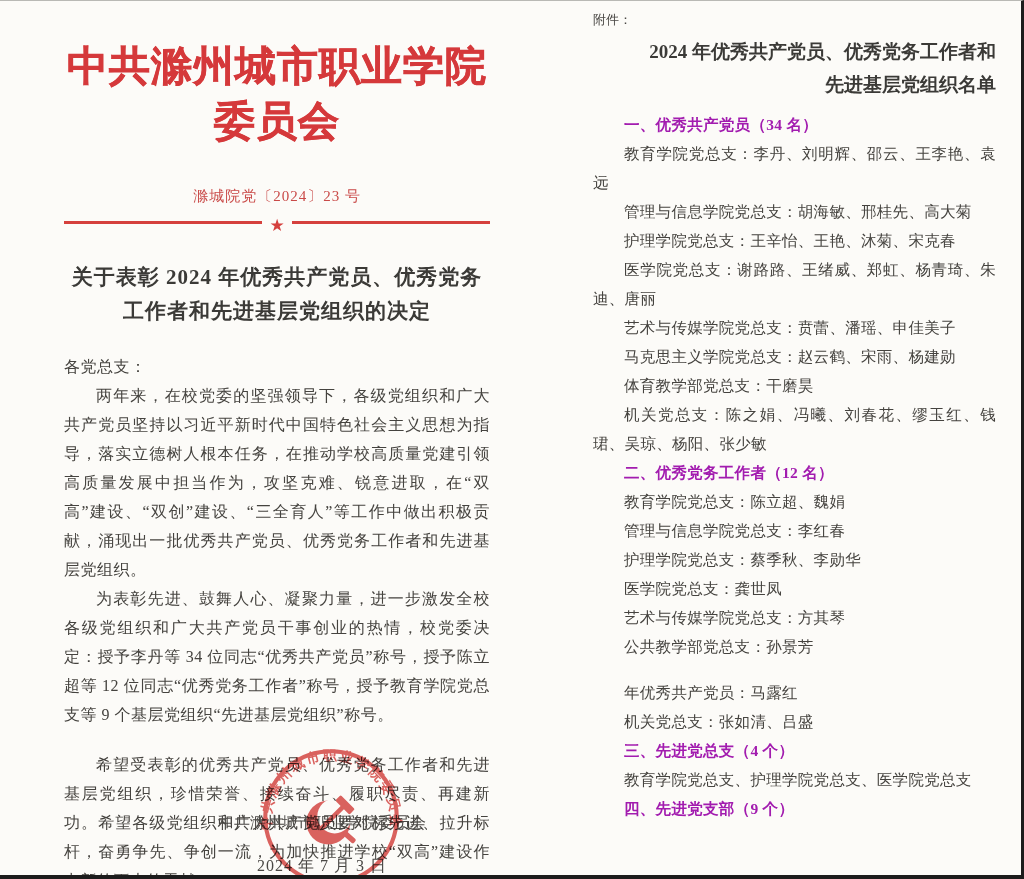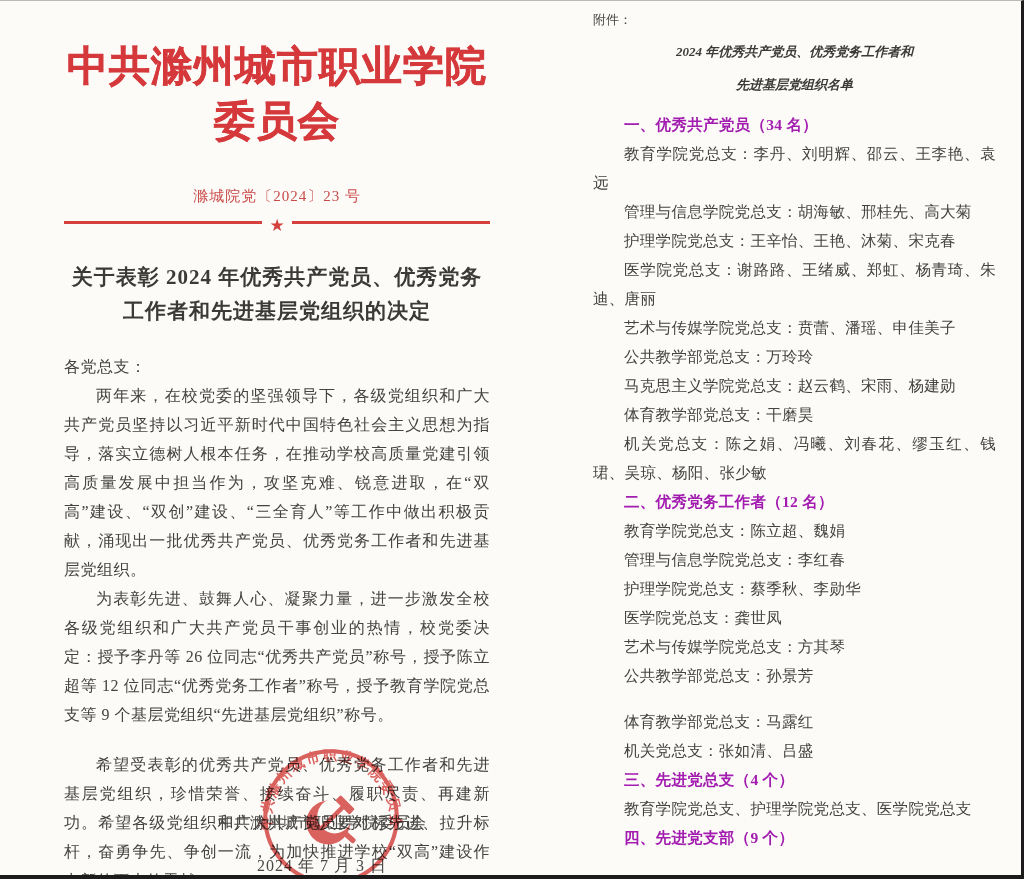--- a/index.html
+++ b/index.html
@@ -38,21 +38,21 @@
   .lp-body .salutation { text-indent:0; }
   .lp-body p.para { text-indent:2em; }
   .lp-body p.gap-t { margin-top:21px; }
   .signature-block { position:absolute; left:120px; top:812px; width:360px; text-align:center; font-size:16px; color:#4a4845; }
   .signature-block .sig-date { margin-top:22px; letter-spacing:1px; }
   .seal-wrap { position:absolute; left:236px; top:743px; width:146px; height:146px; mix-blend-mode:multiply; opacity:0.88; pointer-events:none; }
   
   .page-right { position:absolute; left:575px; top:0; width:441px; height:691px; }
   .rp-content { padding:10px 20px 0 18px; }
   .rp-attach-label { font-size:13px; color:#4a4845; }
-  .appendix-title { margin-top:6px; text-align:center; font-size:13px; font-weight:bold; line-height:33px; color:#3b3a37;font-style:italic; }
+  .appendix-title { margin-top:6px; text-align:right; font-size:19px; font-weight:bold; line-height:33px; color:#3b3a37; }
   .rp-body { margin-top:9px; font-size:15.5px; line-height:29px; letter-spacing:0.3px; }
   .rp-body p { text-indent:2em; text-align:justify; }
   .rp-body p.heading { font-weight:bold; color:#a21caf; }
   .rp-gap { height:17px; }
 </style>
 </head>
 <body>
 
 <div id="canvas">
 
@@ -65,21 +65,21 @@
         <div class="star">★</div>
         <div class="seg"></div>
       </div>
       <div class="decision-title">
         <div>关于表彰 2024 年优秀共产党员、优秀党务</div>
         <div>工作者和先进基层党组织的决定</div>
       </div>
       <div class="lp-body">
         <p class="salutation">各党总支：</p>
         <p class="para">两年来，在校党委的坚强领导下，各级党组织和广大共产党员坚持以习近平新时代中国特色社会主义思想为指导，落实立德树人根本任务，在推动学校高质量党建引领高质量发展中担当作为，攻坚克难、锐意进取，在“双高”建设、“双创”建设、“三全育人”等工作中做出积极贡献，涌现出一批优秀共产党员、优秀党务工作者和先进基层党组织。</p>
-        <p class="para">为表彰先进、鼓舞人心、凝聚力量，进一步激发全校各级党组织和广大共产党员干事创业的热情，校党委决定：授予李丹等 26 位同志“优秀共产党员”称号，授予陈立超等 12 位同志“优秀党务工作者”称号，授予教育学院党总支等 9 个基层党组织“先进基层党组织”称号。</p>
+        <p class="para">为表彰先进、鼓舞人心、凝聚力量，进一步激发全校各级党组织和广大共产党员干事创业的热情，校党委决定：授予李丹等 34 位同志“优秀共产党员”称号，授予陈立超等 12 位同志“优秀党务工作者”称号，授予教育学院党总支等 9 个基层党组织“先进基层党组织”称号。</p>
         <p class="para gap-t">希望受表彰的优秀共产党员、优秀党务工作者和先进基层党组织，珍惜荣誉、接续奋斗、履职尽责、再建新功。希望各级党组织和广大共产党员要对标先进、拉升标杆，奋勇争先、争创一流，为加快推进学校“双高”建设作出新的更大的贡献！</p>
 
       </div>
     </div>
 
     <div class="signature-block">
       <div class="sig-name">中共滁州城市职业学院委员会</div>
       <div class="sig-date">2024 年 7 月 3 日</div>
     </div>
 
@@ -111,34 +111,33 @@
         <div>先进基层党组织名单</div>
       </div>
 
       <div class="rp-body">
         <p class="heading">一、优秀共产党员（34 名）</p>
         <p>教育学院党总支：李丹、刘明辉、邵云、王李艳、袁远</p>
         <p>管理与信息学院党总支：胡海敏、邢桂先、高大菊</p>
         <p>护理学院党总支：王辛怡、王艳、沐菊、宋克春</p>
         <p>医学院党总支：谢路路、王绪威、郑虹、杨青琦、朱迪、唐丽</p>
         <p>艺术与传媒学院党总支：贲蕾、潘瑶、申佳美子</p>
-        <p>公共教学部党总支：万玲玲</p>
         <p>马克思主义学院党总支：赵云鹤、宋雨、杨建勋</p>
         <p>体育教学部党总支：干磨昊</p>
         <p>机关党总支：陈之娟、冯曦、刘春花、缪玉红、钱珺、吴琼、杨阳、张少敏</p>
 
         <p class="heading">二、优秀党务工作者（12 名）</p>
         <p>教育学院党总支：陈立超、魏娟</p>
         <p>管理与信息学院党总支：李红春</p>
         <p>护理学院党总支：蔡季秋、李勋华</p>
         <p>医学院党总支：龚世凤</p>
         <p>艺术与传媒学院党总支：方其琴</p>
         <p>公共教学部党总支：孙景芳</p>
         <div class="rp-gap"></div>
-        <p>体育教学部党总支：马露红</p>
+        <p>年优秀共产党员：马露红</p>
         <p>机关党总支：张如清、吕盛</p>
 
         <p class="heading">三、先进党总支（4 个）</p>
         <p>教育学院党总支、护理学院党总支、医学院党总支</p>
 
         <p class="heading">四、先进党支部（9 个）</p>
 
       </div>
     </div>
   </div>

